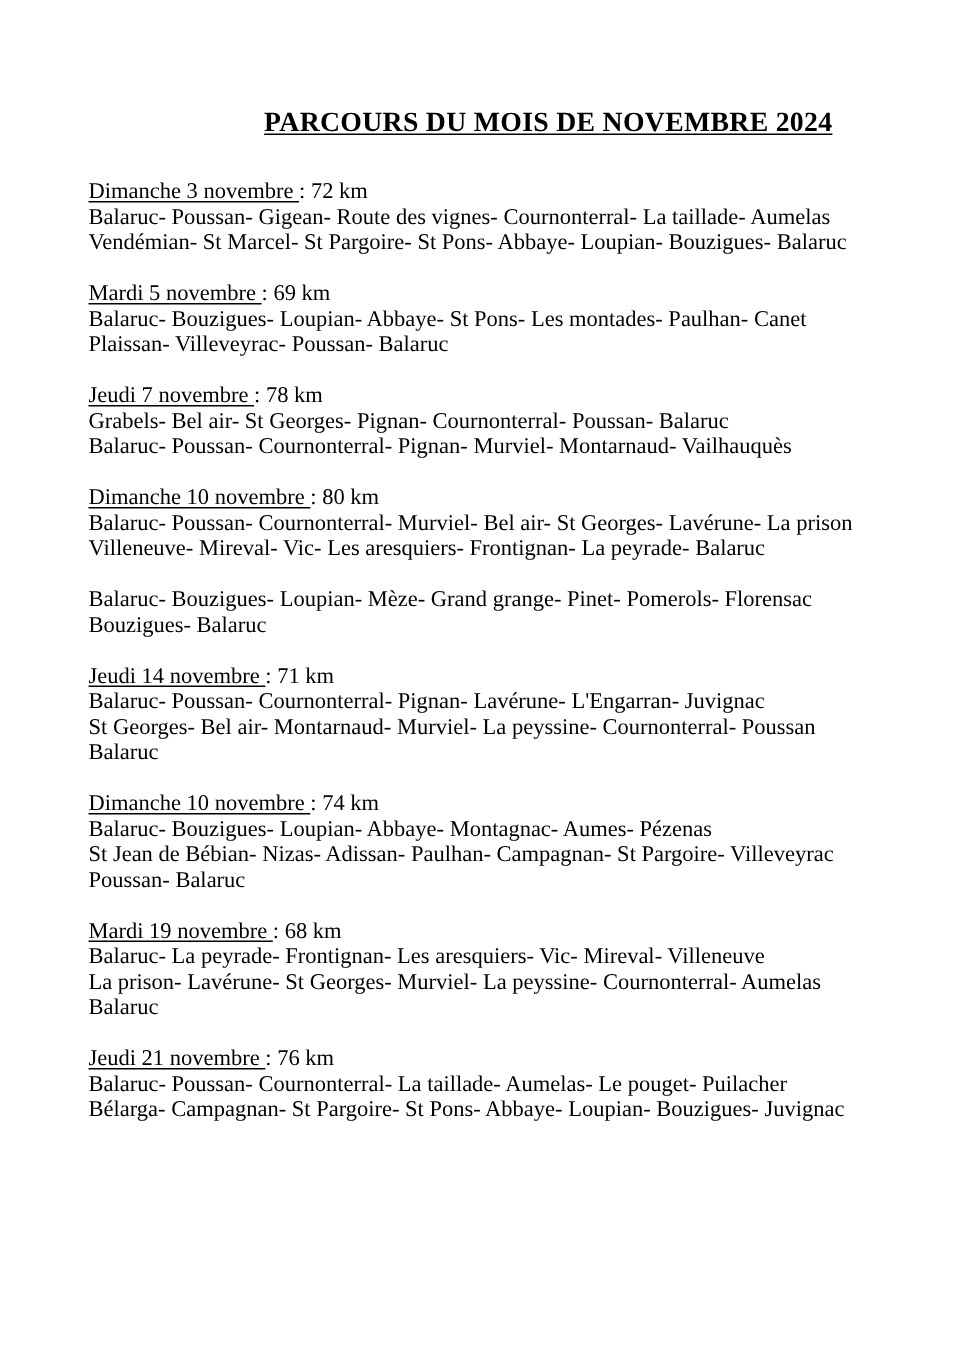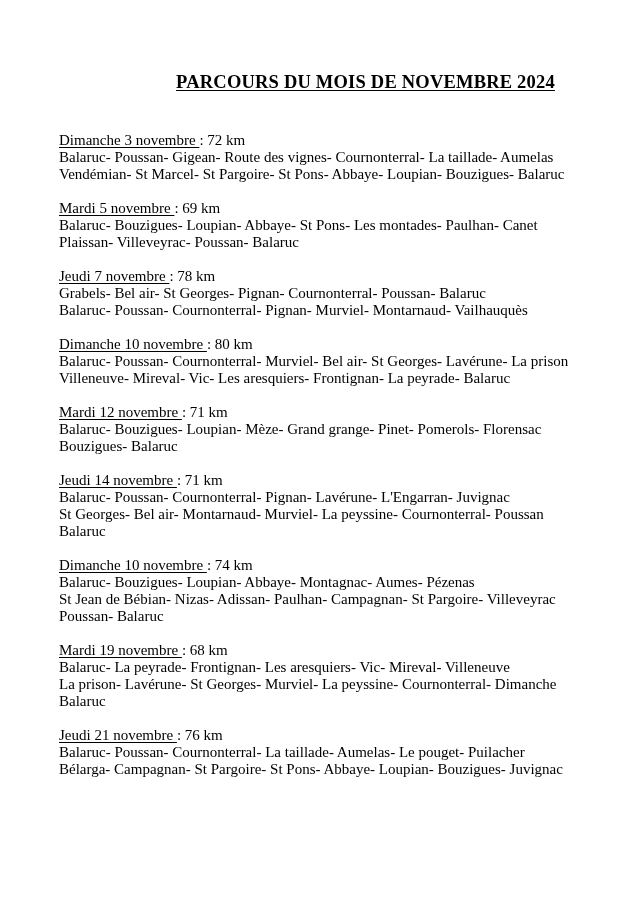--- a/index.html
+++ b/index.html
@@ -34,21 +34,21 @@
     white-space: nowrap;
     padding-left: 48px;
   }
   .doc-title .title-text {
     text-decoration: underline;
     text-underline-offset: 2px;
     text-decoration-thickness: 1px;
   }
   .body-block {
     position: absolute;
-    top: 132px;
+    top: 120px;
     left: 59px;
     width: 530px;
   }
   .entry {
     margin: 0 0 17px 0;
   }
   .entry:last-child {
     margin-bottom: 0;
   }
   .entry-heading-line {
@@ -93,40 +93,39 @@
         <div class="entry-heading-line"><span class="date-label">Jeudi 7 novembre </span><span class="date-sep">: </span><span class="distance">78 km</span></div>
         <div class="route-line">Grabels- Bel air- St Georges- Pignan- Cournonterral- Poussan- Balaruc</div>
         <div class="route-line">Balaruc- Poussan- Cournonterral- Pignan- Murviel- Montarnaud- Vailhauquès</div>
       </div>
       <div class="entry">
         <div class="entry-heading-line"><span class="date-label">Dimanche 10 novembre </span><span class="date-sep">: </span><span class="distance">80 km</span></div>
         <div class="route-line">Balaruc- Poussan- Cournonterral- Murviel- Bel air- St Georges- Lavérune- La prison</div>
         <div class="route-line">Villeneuve- Mireval- Vic- Les aresquiers- Frontignan- La peyrade- Balaruc</div>
       </div>
       <div class="entry">
-        <div class="entry-heading-line"><span class="date-label">Mardi 12 novembre </span><span class="date-sep">: </span><span class="distance">71 km</span></div>
         <div class="route-line">Balaruc- Bouzigues- Loupian- Mèze- Grand grange- Pinet- Pomerols- Florensac</div>
         <div class="route-line">Bouzigues- Balaruc</div>
       </div>
       <div class="entry">
         <div class="entry-heading-line"><span class="date-label">Jeudi 14 novembre </span><span class="date-sep">: </span><span class="distance">71 km</span></div>
         <div class="route-line">Balaruc- Poussan- Cournonterral- Pignan- Lavérune- L'Engarran- Juvignac</div>
         <div class="route-line">St Georges- Bel air- Montarnaud- Murviel- La peyssine- Cournonterral- Poussan</div>
         <div class="route-line">Balaruc</div>
       </div>
       <div class="entry">
         <div class="entry-heading-line"><span class="date-label">Dimanche 10 novembre </span><span class="date-sep">: </span><span class="distance">74 km</span></div>
         <div class="route-line">Balaruc- Bouzigues- Loupian- Abbaye- Montagnac- Aumes- Pézenas</div>
         <div class="route-line">St Jean de Bébian- Nizas- Adissan- Paulhan- Campagnan- St Pargoire- Villeveyrac</div>
         <div class="route-line">Poussan- Balaruc</div>
       </div>
       <div class="entry">
         <div class="entry-heading-line"><span class="date-label">Mardi 19 novembre </span><span class="date-sep">: </span><span class="distance">68 km</span></div>
         <div class="route-line">Balaruc- La peyrade- Frontignan- Les aresquiers- Vic- Mireval- Villeneuve</div>
-        <div class="route-line">La prison- Lavérune- St Georges- Murviel- La peyssine- Cournonterral- Dimanche</div>
+        <div class="route-line">La prison- Lavérune- St Georges- Murviel- La peyssine- Cournonterral- Aumelas</div>
         <div class="route-line">Balaruc</div>
       </div>
       <div class="entry">
         <div class="entry-heading-line"><span class="date-label">Jeudi 21 novembre </span><span class="date-sep">: </span><span class="distance">76 km</span></div>
         <div class="route-line">Balaruc- Poussan- Cournonterral- La taillade- Aumelas- Le pouget- Puilacher</div>
         <div class="route-line">Bélarga- Campagnan- St Pargoire- St Pons- Abbaye- Loupian- Bouzigues- Juvignac</div>
       </div>
     </div>
 
 </div>

